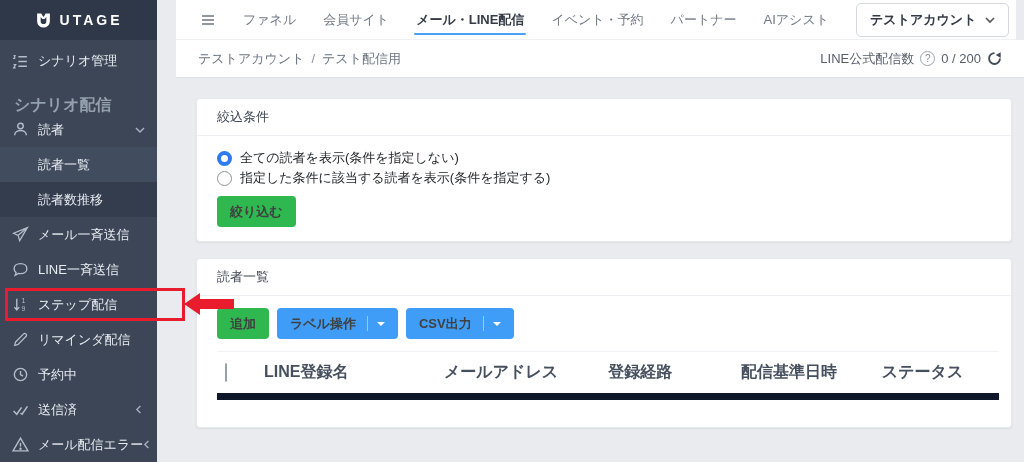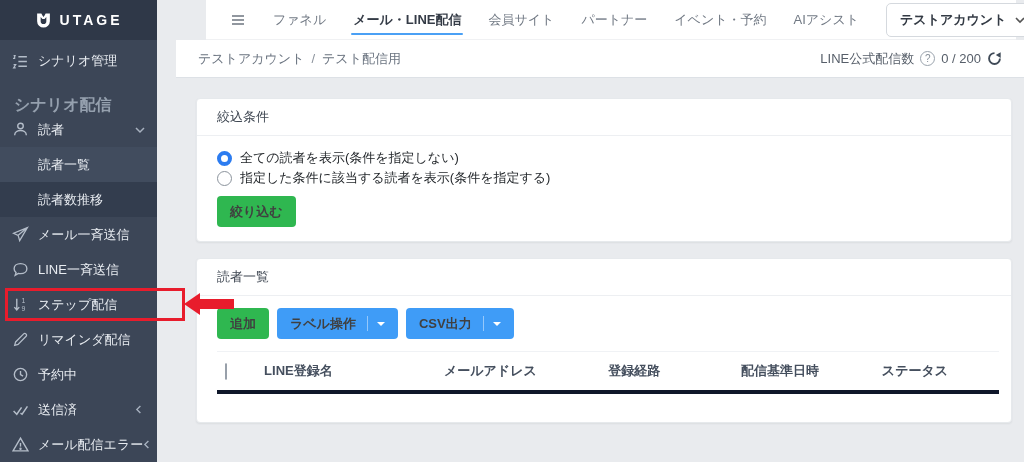--- a/index.html
+++ b/index.html
@@ -55,21 +55,21 @@
   .hl-arrow .head {
     width:0; height:0; border-top:11px solid transparent;
     border-bottom:11px solid transparent; border-right:16px solid #e81c2c;
   }
   .hl-arrow .tail { width:34px; height:10px; background:#e81c2c; }
 
   
   .topnav {
     position:absolute; left:176px; top:0; right:8px; height:40px; background:#fff;
     border-bottom:1px solid #f0f1f3; display:flex; align-items:center;
-    padding:0 24px; gap:27px; color:#717984; z-index:1;margin-left:30px;
+    padding:0 24px; gap:27px; color:#717984; z-index:1;
   }
   .hamburger { color:#6e7680; cursor:pointer; }
   .nav-item { position:relative; height:40px; display:flex; align-items:center; cursor:pointer; white-space:nowrap; }
   .nav-item.active { color:#343b46; font-weight:bold; }
   .nav-item.active::after {
     content:""; position:absolute; left:-2px; right:-2px; bottom:5px; height:2px;
     background:#4aa0f5; border-radius:1px;
   }
   .account-btn {
     display:flex; align-items:center; gap:9px; border:1px solid #d5d9de;
@@ -120,22 +120,22 @@
   }
   .btn-green { background:#2fb750; }
   .btn-blue { background:#3f9cf7; }
   .filter-btn { margin-top:8px; }
   .btn-row { display:flex; gap:8px; margin-bottom:12px; }
   .caret { width:0; height:0; border-left:4px solid transparent; border-right:4px solid transparent; border-top:4px solid #fff; }
   .split-gap { width:1px; height:15px; background:rgba(255,255,255,.45); margin:0 9px 0 11px; }
 
   table.readers { width:100%; border-collapse:collapse; }
   table.readers th {
-    text-align:left; font-size:13px; color:#454f5e; font-weight:bold;
-    padding:10px 8px; border-top:1px solid #f0f2f5; border-bottom:4px solid #0f172a;
+    text-align:left; font-size:16px; color:#454f5e; font-weight:bold;
+    padding:10px 8px; border-top:1px solid #f0f2f5; border-bottom:7px solid #0f172a;
     white-space:nowrap;
   }
   table.readers td { height:30px; }
   .checkbox {
     width:13px; height:13px; border:1px solid #98a0aa; border-radius:2px;
     background:#fff; cursor:pointer;
   }
 </style>
 </head>
 <body>
@@ -271,24 +271,24 @@
     <div class="tail"></div>
 </div>
 
 <div class="topnav">
   <span class="hamburger">
     <svg viewBox="0 0 16 16" width="16" height="16" fill="none" stroke="currentColor" stroke-width="1.5">
         <path d="M2 4h12M2 8h12M2 12h12"></path>
       </svg>
   </span>
   <div class="nav-item">ファネル</div>
+  <div class="nav-item">会員サイト</div>
   <div class="nav-item active">メール・LINE配信</div>
-  <div class="nav-item">会員サイト</div>
+  <div class="nav-item">イベント・予約</div>
   <div class="nav-item">パートナー</div>
-  <div class="nav-item">イベント・予約</div>
   <div class="nav-item">AIアシスト</div>
   <div class="account-btn">
     <span>テストアカウント</span>
     <span class="chev-d">
       <svg viewBox="0 0 10 10" width="10" height="10" fill="none" stroke="currentColor" stroke-width="1.6">
           <polyline points="1,3 5,7 9,3"></polyline>
         </svg>
     </span>
   </div>
 </div>

